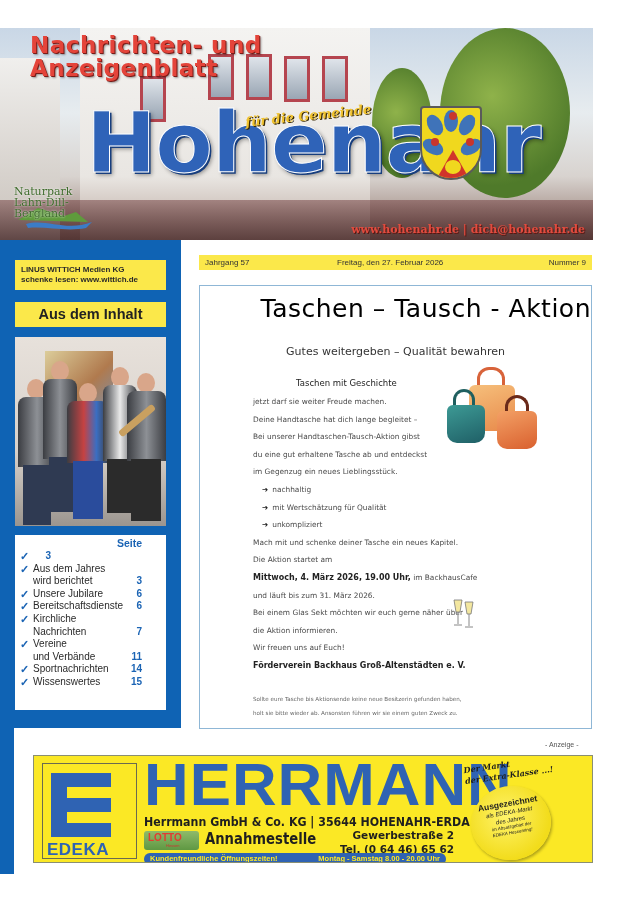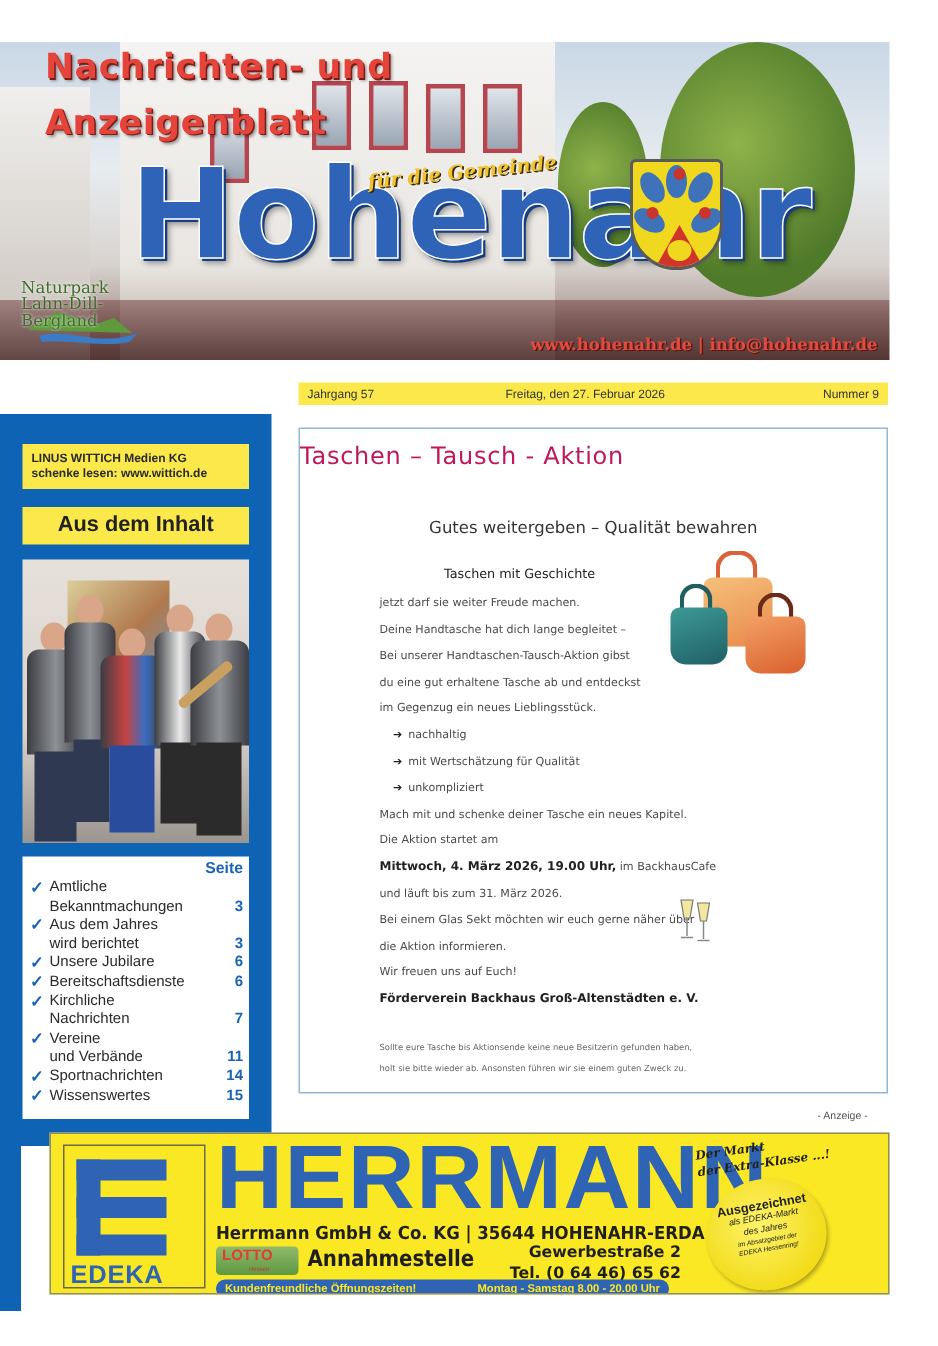--- a/index.html
+++ b/index.html
@@ -54,62 +54,62 @@
     position: absolute; left: 14px; top: 158px; width: 90px; font-family: "DejaVu Serif", serif; font-size: 11px;
     color: #3e6b2b; line-height: 11px; text-shadow: 0 0 2px #fff;
   }
   .np-logo { position: absolute; left: 16px; top: 178px; }
   .mh-web {
     position: absolute; right: 8px; bottom: 4px; font-family: "DejaVu Serif", serif; font-weight: bold;
     font-size: 11px; color: #e24b3e; text-shadow: 1px 1px 0 #5c1510;
   }
 
   
-  .sidebar { position: absolute; left: 0; top: 240px; width: 181px; height: 488px; background: #0f63b4; margin-top: 36px; }
+  .sidebar { position: absolute; left: 0; top: 240px; width: 181px; height: 488px; background: #0f63b4; }
   .sidebar-strip { position: absolute; left: 0; top: 728px; width: 14px; height: 146px; background: #0f63b4; }
   .publisher {
     position: absolute; left: 15px; top: 20px; width: 151px; height: 30px; background: #fbe84a;
     font-size: 8px; font-weight: bold; line-height: 9.5px; padding: 5px 6px; color: #2a2a2a;
   }
   .inhalt-box {
     position: absolute; left: 15px; top: 62px; width: 151px; height: 25px; background: #fbe84a;
     font-size: 14.5px; font-weight: bold; text-align: center; line-height: 25px; color: #222;
   }
   .photo {
     position: absolute; left: 15px; top: 97px; width: 151px; height: 189px; overflow: hidden;
     background: linear-gradient(180deg, #e7e1db 0%, #d9d2cb 60%, #9b958f 100%);
   }
   .ph-banner { position: absolute; left: 30px; top: 14px; width: 68px; height: 60px; background: linear-gradient(135deg,#dccd9a,#b07a4e 60%,#7f8fa5); }
   .ph-head { position: absolute; width: 18px; height: 20px; border-radius: 50%; background: #d9a68a; }
   .ph-body { position: absolute; border-radius: 8px 8px 0 0; background: linear-gradient(90deg,#3b3d42,#8d9095 50%,#3b3d42); }
   .ph-legs { position: absolute; background: #2f3a52; }
 
   .toc {
-    position: absolute; left: 15px; top: 295px; width: 151px; height: 175px; background: #ffffff; padding: 2px 4px 0 5px;
+    position: absolute; left: 15px; top: 295px; width: 151px; height: 175px; background: #ffffff; padding: 2px 24px 0 5px;
   }
   .toc-head { text-align: right; color: #1b64b4; font-weight: bold; font-size: 10.5px; line-height: 13px; padding-right: 0; }
   .toc-item { position: relative; display: flex; font-size: 10px; line-height: 12.6px; color: #2a2a2a; }
   .toc-check { width: 13px; color: #1b64b4; font-weight: bold; font-size: 11px; flex: none; }
   .toc-label { flex: 1; }
   .toc-page { width: 18px; text-align: right; color: #1b64b4; font-weight: bold; align-self: flex-end; }
 
   
   .issue-bar {
     position: absolute; left: 199px; top: 255px; width: 393px; height: 15px; background: #fbe84a;
     font-size: 8px; line-height: 15px; color: #333; padding: 0 6px;
   }
   .issue-bar span { position: absolute; top: 0; }
 
   
   .article {
     position: absolute; left: 199px; top: 285px; width: 393px; height: 444px;
     border: 1px solid #8fb7d6; background: #ffffff;
     font-family: "DejaVu Sans", sans-serif; color: #2b2b2b;
   }
-  .art-title { position: absolute; left: 0; width: 100%; top: 8px; text-align: left; font-size: 16px; font-family: "DejaVu Sans", sans-serif; letter-spacing: 0.5px; color: #be185d; }
+  .art-title { position: absolute; left: 0; width: 100%; top: 8px; text-align: right; font-size: 25px; font-family: "DejaVu Sans", sans-serif; letter-spacing: 0.5px; color: #000000; }
   .art-sub { position: absolute; left: 0; width: 100%; top: 59px; text-align: center; font-size: 11px; color: #333; }
   .art-sec { position: absolute; left: 96px; top: 92px; font-size: 8.5px; color: #222; }
   .art-body { position: absolute; left: 53px; top: 107px; width: 330px; font-size: 7.4px; line-height: 17.6px; color: #4a4a4a; }
   .art-body .ln { white-space: nowrap; }
   .art-body .bullet { padding-left: 9px; }
   .art-body .bullet .arrow { color: #222; margin-right: 4px; }
   .art-body .bold { font-weight: bold; color: #222; font-size: 8px; }
   .art-small { position: absolute; left: 53px; top: 406px; font-size: 5.6px; line-height: 14px; color: #666; white-space: nowrap; }
 
   .bags { position: absolute; left: 243px; top: 75px; width: 100px; height: 95px; }
@@ -164,21 +164,21 @@
     <div class="mh-window" style="left:166px;top:26px;"></div>
     <div class="mh-window" style="left:204px;top:28px;"></div>
     <div class="mh-window" style="left:242px;top:28px;"></div>
     <div class="mh-window" style="left:60px;top:48px;"></div>
   </div>
   <div class="mh-tree" style="left:372px;top:40px;width:60px;height:110px;"></div>
   <div class="mh-tree" style="left:440px;top:0;width:130px;height:170px;"></div>
   <div class="mh-ground"></div>
 
   <div class="mh-sub" style="top:5px;">Nachrichten- und</div>
-  <div class="mh-sub" style="top:42px;text-align:right;">Anzeigenblatt</div>
+  <div class="mh-sub" style="top:28px;text-align:right;">Anzeigenblatt</div>
   <div class="mh-title">Hohenahr</div>
   <div class="mh-gemeinde">für die Gemeinde</div>
 
   <div class="mh-crest">
     <div class="crest-leaf" style="left:6px;top:6px;transform:rotate(-30deg);"></div>
     <div class="crest-leaf" style="left:22px;top:2px;"></div>
     <div class="crest-leaf" style="left:38px;top:6px;transform:rotate(30deg);"></div>
     <div class="crest-leaf" style="left:4px;top:28px;transform:rotate(-60deg);"></div>
     <div class="crest-leaf" style="left:42px;top:28px;transform:rotate(60deg);"></div>
     <div class="crest-acorn" style="left:9px;top:30px;"></div>
@@ -189,21 +189,21 @@
   </div>
 
   <svg class="np-logo" width="80" height="26" viewBox="0 0 80 26">
     <path d="M2 14 L22 2 L48 10 L60 6 L72 16 Z" fill="#5f9b3c"></path>
     <path d="M10 18 C30 12, 50 26, 76 16 L70 22 C50 26, 30 20, 12 22 Z" fill="#3b7cc7"></path>
   </svg>
   <div class="mh-naturpark">
     <div>Naturpark</div>
     <div>Lahn-Dill-Bergland</div>
   </div>
-  <div class="mh-web">www.hohenahr.de | info@hohenahr.de</div>
+  <div class="mh-web">www.hohenahr.de | dich@hohenahr.de</div>
 </div>
 
 <div class="sidebar">
   <div class="publisher">
     <div>LINUS WITTICH Medien KG</div>
     <div>schenke lesen: www.wittich.de</div>
   </div>
   <div class="inhalt-box">Aus dem Inhalt</div>
 
   <div class="photo">
@@ -235,21 +235,20 @@
       <div class="ph-legs" style="left:116px;top:122px;width:30px;height:62px;background:#2b2b2b;"></div>
       <div style="position:absolute;left:100px;top:80px;width:44px;height:7px;background:#c9a060;transform:rotate(-40deg);border-radius:3px;"></div>
     </div>
   </div>
 
   <div class="toc">
     <div class="toc-head">Seite</div>
 
     <div class="toc-item">
       <span class="toc-check">✓</span>
-      <span class="toc-label"><span>Amtliche</span><br><span>Bekanntmachungen</span></span>
       <span class="toc-page">3</span>
     </div>
     <div class="toc-item">
       <span class="toc-check">✓</span>
       <span class="toc-label"><span>Aus dem Jahres</span><br><span>wird berichtet</span></span>
       <span class="toc-page">3</span>
     </div>
     <div class="toc-item">
       <span class="toc-check">✓</span>
       <span class="toc-label">Unsere Jubilare</span>

